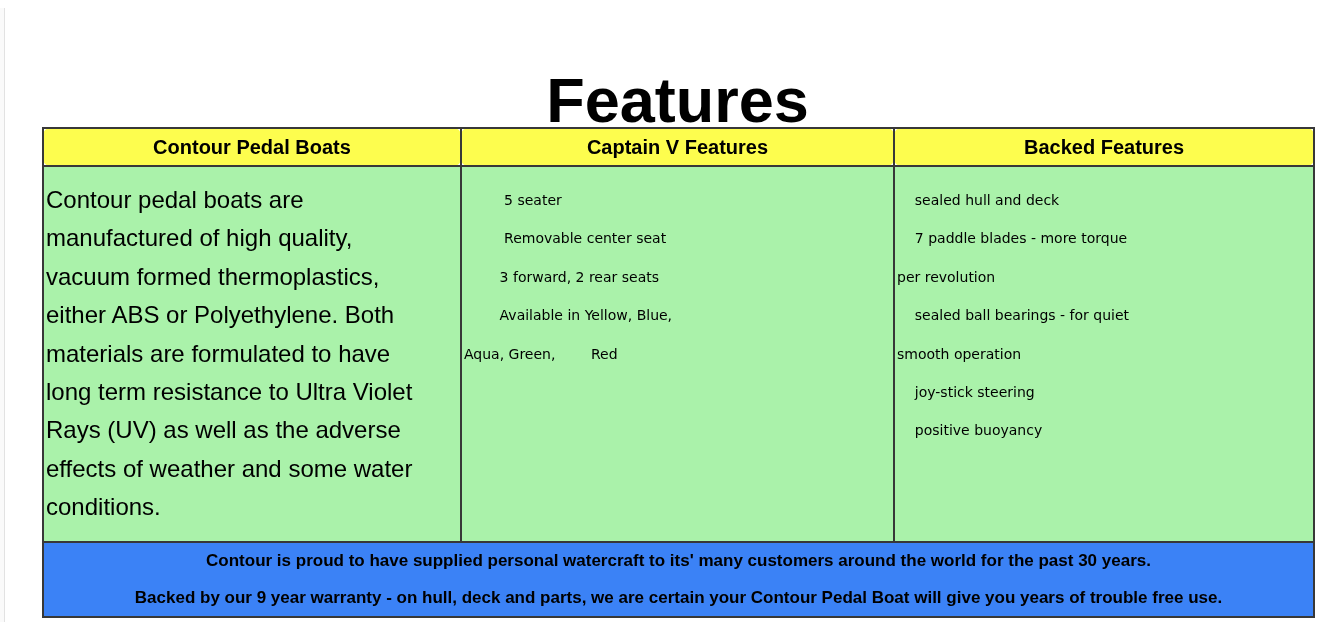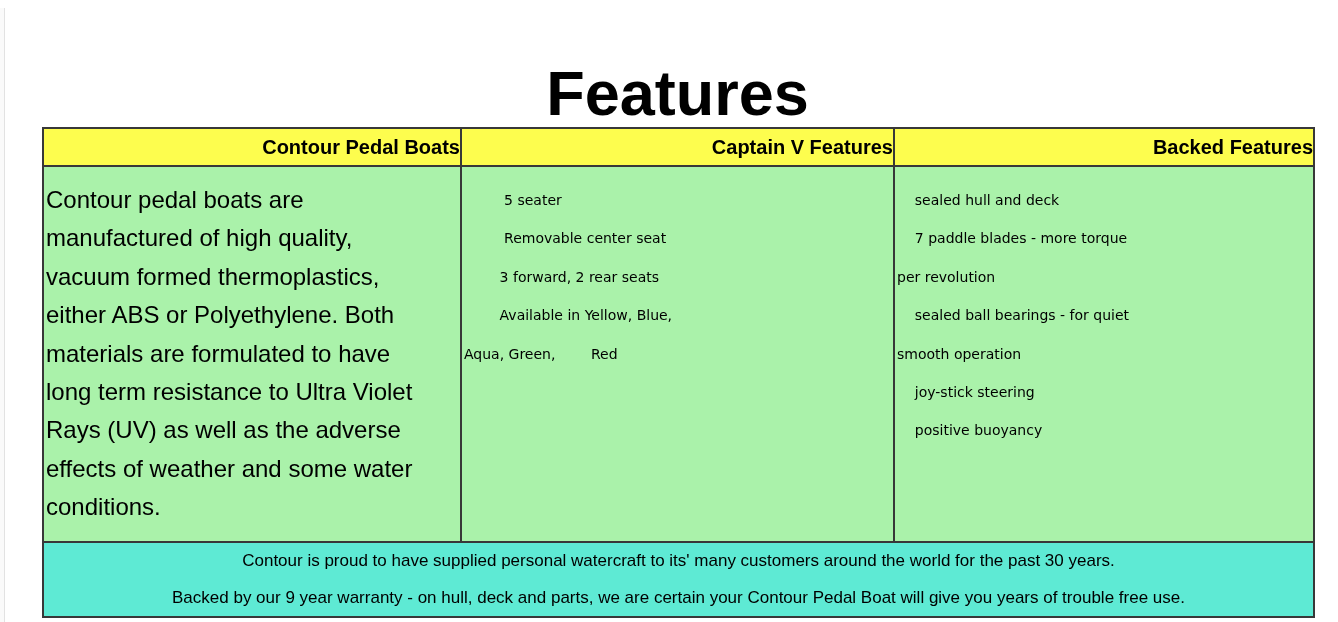--- a/index.html
+++ b/index.html
@@ -13,21 +13,21 @@
   }
   .edge-strip {
     position: absolute; left: 0; top: 8px; bottom: 0; width: 4px;
     background: #fafafa;
   }
   .edge-line {
     position: absolute; left: 4px; top: 8px; bottom: 0; width: 1px;
     background: #e2e2e2;
   }
   .page-title {
-    position: absolute; top: 14px; left: 42px; width: 1271px;
+    position: absolute; top: 21px; left: 42px; width: 1271px;
     text-align: center;
     font-size: 63px; font-weight: bold; line-height: 74px;
     letter-spacing: 0;
   }
   table.features {
     position: absolute; top: 127px; left: 42px;
     width: 1271px;
     border-collapse: collapse;
     table-layout: fixed;
   }
@@ -35,21 +35,21 @@
   table.features col.c2 { width: 433px; }
   table.features col.c3 { width: 420px; }
   table.features th, table.features td {
     border: 2px solid #383838;
     padding: 0;
   }
   th.hdr {
     background: #fdfd4e;
     height: 36px;
     font-size: 20px; font-weight: bold;
-    text-align: right; vertical-align: middle;
+    text-align: center; vertical-align: middle; border-radius: 7px;
   }
   td.bodycell {
     background: #aaf2aa;
     vertical-align: top;
   }
   td.bodycell .cellwrap {
     height: 346px; overflow: hidden;
     padding: 14px 2px;
     white-space: pre-wrap;
     word-wrap: break-word;
@@ -57,22 +57,23 @@
   .col1-text {
     font-size: 24px; line-height: 38.4px;
     font-family: "Liberation Sans", sans-serif;
   }
   .col23-text {
     font-size: 14px; line-height: 38.4px;
     font-family: "DejaVu Sans", sans-serif;
     border-radius: 29px;
   }
   td.footercell {
-    background: #5eead4;
+    background: #3b82f6;
     height: 73px;
+    font-weight: bold;
   }
   .footer-inner {
     height: 73px;
     display: flex; flex-direction: column;
     justify-content: center; align-items: center;
     gap: 17px;
     font-size: 17px; line-height: 20px;
     text-align: center;
   }
 </style>

